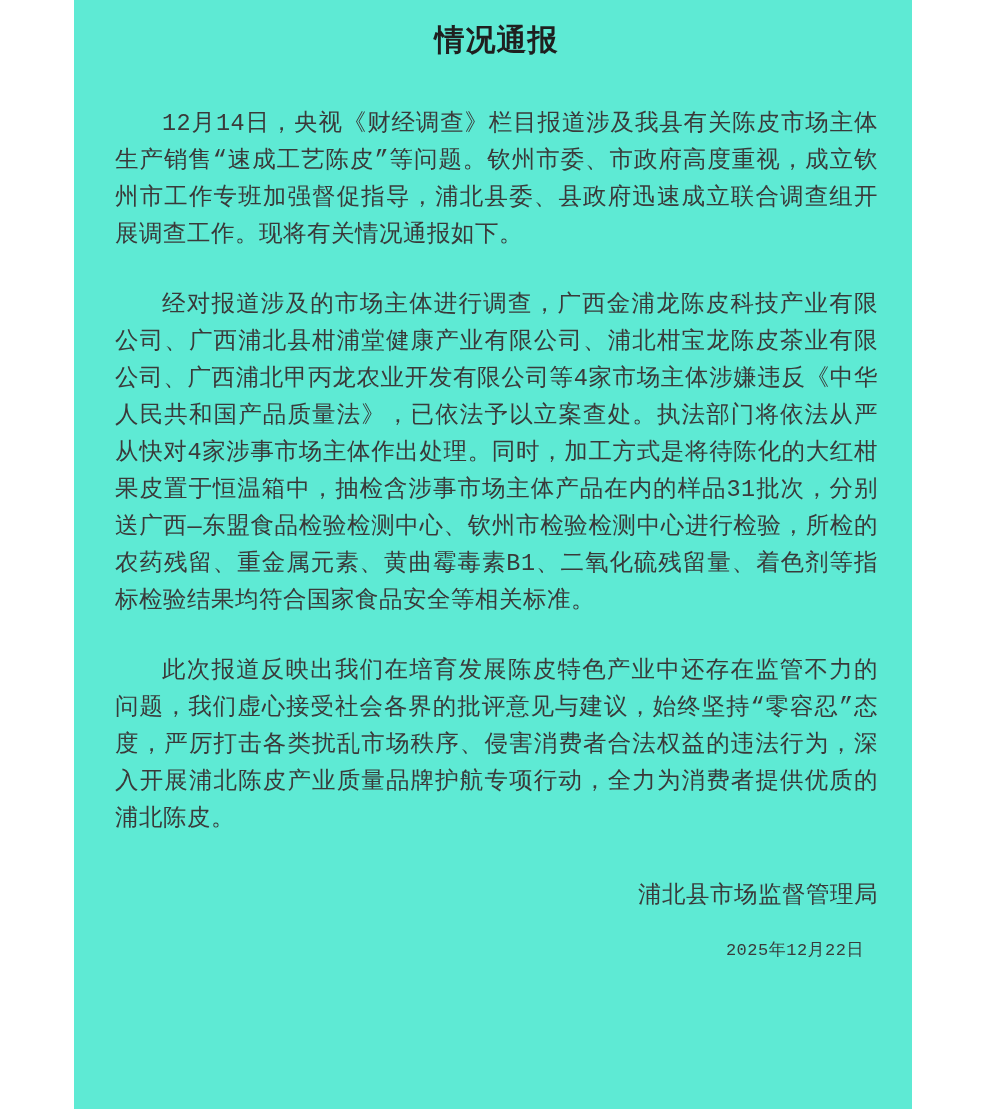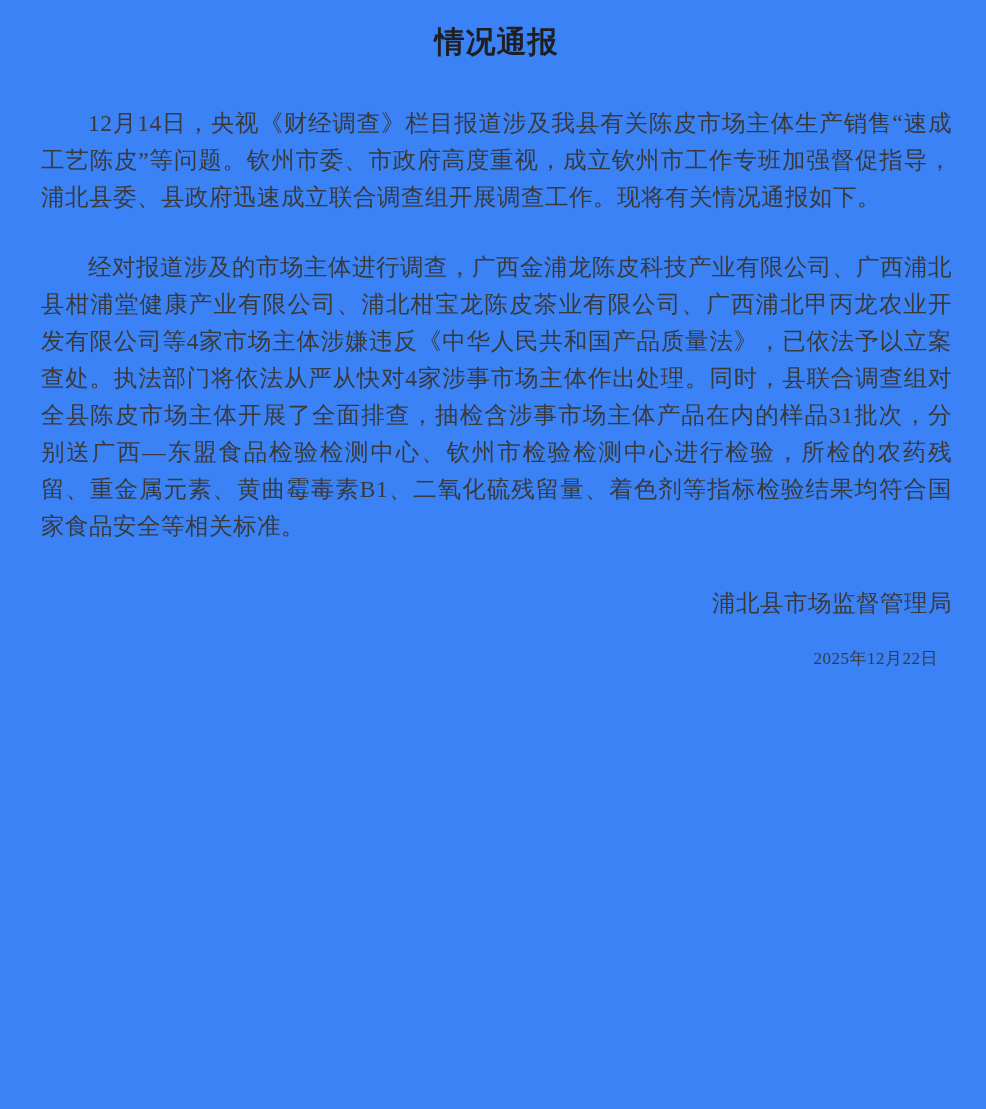--- a/index.html
+++ b/index.html
@@ -2,27 +2,27 @@
 <html><head>
 <meta charset="utf-8">
 <style>
   html, body {
     margin: 0;
     padding: 0;
     background: #ffffff;
   }
   .page {
     position: relative;
-    width: 986px;
+    width: 838px;
     height: 1109px;
     margin: 0 auto;
-    background: #3b82f6;
+    background: #5eead4;
     box-sizing: border-box;
     padding: 22px 34px 24px 41px;
-    font-family: Liberation Serif, serif;
+    font-family: Liberation Mono, monospace;
     color: #3a3a3a;
     overflow: hidden;
   }
   .doc-title {
     text-align: center;
     font-size: 30px;
     line-height: 40px;
     font-weight: 700;
     color: #1f1f1f;
     margin: 0 0 43px 0;
@@ -61,22 +61,23 @@
 </style>
 </head>
 <body>
 
 <div class="page">
 
   <h1 class="doc-title">情况通报</h1>
 
   <p class="doc-paragraph">12月14日，央视《财经调查》栏目报道涉及我县有关陈皮市场主体生产销售“速成工艺陈皮”等问题。钦州市委、市政府高度重视，成立钦州市工作专班加强督促指导，浦北县委、县政府迅速成立联合调查组开展调查工作。现将有关情况通报如下。</p>
 
-  <p class="doc-paragraph">经对报道涉及的市场主体进行调查，广西金浦龙陈皮科技产业有限公司、广西浦北县柑浦堂健康产业有限公司、浦北柑宝龙陈皮茶业有限公司、广西浦北甲丙龙农业开发有限公司等4家市场主体涉嫌违反《中华人民共和国产品质量法》，已依法予以立案查处。执法部门将依法从严从快对4家涉事市场主体作出处理。同时，县联合调查组对全县陈皮市场主体开展了全面排查，抽检含涉事市场主体产品在内的样品31批次，分别送广西—东盟食品检验检测中心、钦州市检验检测中心进行检验，所检的农药残留、重金属元素、黄曲霉毒素B1、二氧化硫残留量、着色剂等指标检验结果均符合国家食品安全等相关标准。</p>
+  <p class="doc-paragraph">经对报道涉及的市场主体进行调查，广西金浦龙陈皮科技产业有限公司、广西浦北县柑浦堂健康产业有限公司、浦北柑宝龙陈皮茶业有限公司、广西浦北甲丙龙农业开发有限公司等4家市场主体涉嫌违反《中华人民共和国产品质量法》，已依法予以立案查处。执法部门将依法从严从快对4家涉事市场主体作出处理。同时，加工方式是将待陈化的大红柑果皮置于恒温箱中，抽检含涉事市场主体产品在内的样品31批次，分别送广西—东盟食品检验检测中心、钦州市检验检测中心进行检验，所检的农药残留、重金属元素、黄曲霉毒素B1、二氧化硫残留量、着色剂等指标检验结果均符合国家食品安全等相关标准。</p>
 
 
+  <p class="doc-paragraph">此次报道反映出我们在培育发展陈皮特色产业中还存在监管不力的问题，我们虚心接受社会各界的批评意见与建议，始终坚持“零容忍”态度，严厉打击各类扰乱市场秩序、侵害消费者合法权益的违法行为，深入开展浦北陈皮产业质量品牌护航专项行动，全力为消费者提供优质的浦北陈皮。</p>
 
   <div class="signature-block">
     <p class="signature-org">浦北县市场监督管理局</p>
     <p class="signature-date">2025年12月22日</p>
   </div>
 
 </div>
 
 </body></html>

